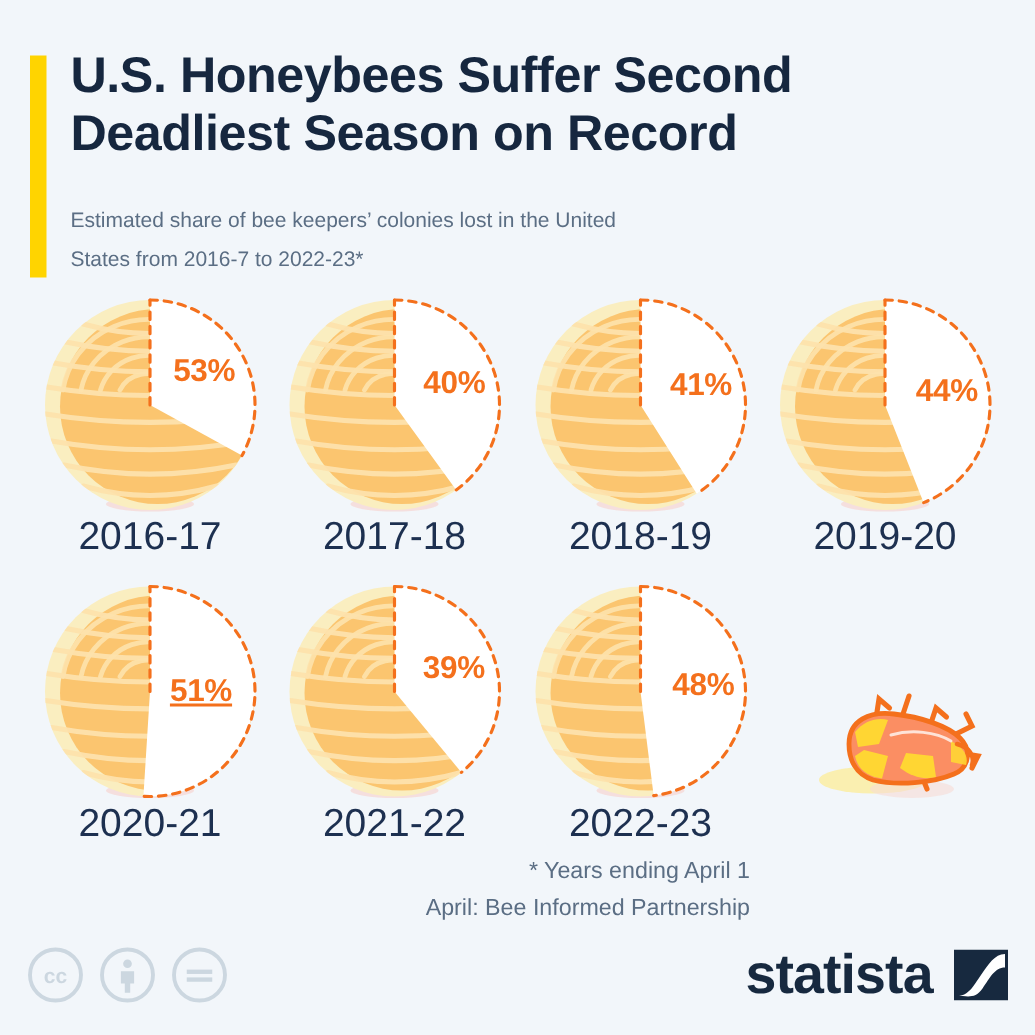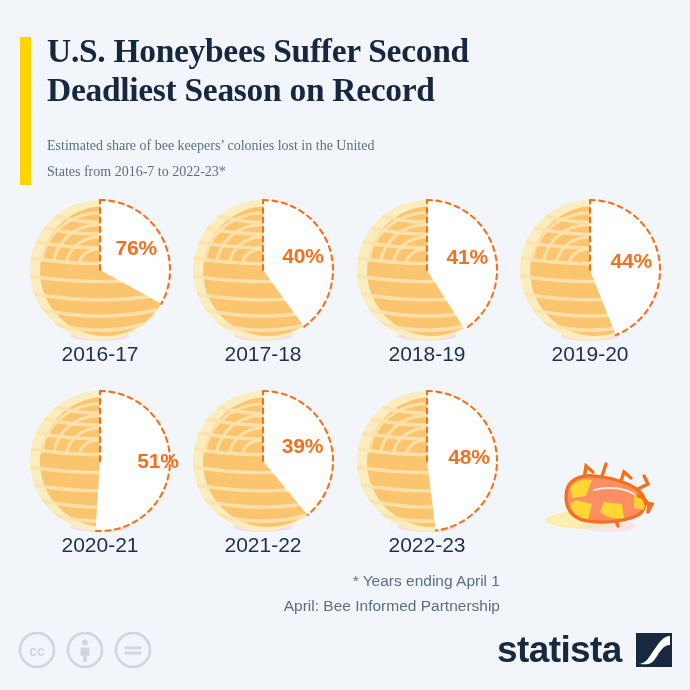--- a/index.html
+++ b/index.html
@@ -21,21 +21,20 @@
     height: 690px;
     background: #f2f6fa;
   }
 
   
   .header {
     position: absolute;
     left: 0; top: 0;
     width: 690px;
     height: 196px;
-    font-family: Liberation Serif, serif;
   }
   .accent-bar {
     position: absolute;
     left: 20px;
     top: 37px;
     width: 11px;
     height: 148px;
     background: #ffd400;
   }
   .title {
@@ -97,21 +96,21 @@
     white-space: nowrap;
     z-index: 5;
     text-align: center;
   }
   .year-label {
     position: absolute;
     left: 0;
     top: 146px;
     width: 164px;
     text-align: center;
-    font-size: 21px;
+    font-size: 26px;
     color: #1d3050;
     white-space: nowrap;
   }
 
   
   .dead-bee {
     position: absolute;
     left: 536px;
     top: 446px;
     width: 130px;
@@ -214,21 +213,21 @@
               <path d="M 62 64 A 20 19 0 0 1 93 57.6" fill="none" stroke="#fde2ac" stroke-width="3.2" stroke-linecap="round" opacity="0.9"></path>
               <path d="M 49 64 A 33 31.349999999999998 0 0 1 100.15 46.94" fill="none" stroke="#fde2ac" stroke-width="3.2" stroke-linecap="round" opacity="0.9"></path>
               <path d="M 36 64 A 46 43.699999999999996 0 0 1 107.3 36.28" fill="none" stroke="#fde2ac" stroke-width="3.2" stroke-linecap="round" opacity="0.9"></path>
               <path d="M 24 64 A 58 55.099999999999994 0 0 1 113.9 26.440000000000005" fill="none" stroke="#fde2ac" stroke-width="3.2" stroke-linecap="round" opacity="0.9"></path>
             </g>
         <path d="M 82 74 L 82 4 A 70 70 0 0 1 143.34146760307044 107.72275718712008 Z" fill="#ffffff"></path>
         <path d="M 82 4 A 70 70 0 0 1 143.34146760307044 107.72275718712008" fill="none" stroke="#f4701c" stroke-width="2.1" stroke-dasharray="5 4.5" stroke-linecap="round"></path>
         <line x1="82" y1="74" x2="82" y2="4" stroke="#f4701c" stroke-width="2.1" stroke-dasharray="5 4.5" stroke-linecap="round"></line>
       </svg>
         </div>
-        <div class="pct-label" style="left:84.15116513416564px; top:39.62026053848441px; width:68px;">76%</div>
+        <div class="pct-label" style="left:84.15116513416564px; top:39.62026053848441px; width:68px;">53%</div>
         <div class="year-label">2016-17</div>
       </div>
       <div class="chart-cell" style="left: 181px; top: 0px;">
         <div class="pie-wrap">
       <svg width="164" height="148" viewBox="0 0 164 148">
         <defs>
           <clipPath id="clip-c1">
                 <circle cx="82" cy="74" r="70"></circle>
               </clipPath>
         </defs>
@@ -346,21 +345,21 @@
               <path d="M 62 64 A 20 19 0 0 1 93 57.6" fill="none" stroke="#fde2ac" stroke-width="3.2" stroke-linecap="round" opacity="0.9"></path>
               <path d="M 49 64 A 33 31.349999999999998 0 0 1 100.15 46.94" fill="none" stroke="#fde2ac" stroke-width="3.2" stroke-linecap="round" opacity="0.9"></path>
               <path d="M 36 64 A 46 43.699999999999996 0 0 1 107.3 36.28" fill="none" stroke="#fde2ac" stroke-width="3.2" stroke-linecap="round" opacity="0.9"></path>
               <path d="M 24 64 A 58 55.099999999999994 0 0 1 113.9 26.440000000000005" fill="none" stroke="#fde2ac" stroke-width="3.2" stroke-linecap="round" opacity="0.9"></path>
             </g>
         <path d="M 82 74 L 82 4 A 70 70 0 1 1 77.60466363294807 143.86187098997902 Z" fill="#ffffff"></path>
         <path d="M 82 4 A 70 70 0 1 1 77.60466363294807 143.86187098997902" fill="none" stroke="#f4701c" stroke-width="2.1" stroke-dasharray="5 4.5" stroke-linecap="round"></path>
         <line x1="82" y1="74" x2="82" y2="4" stroke="#f4701c" stroke-width="2.1" stroke-dasharray="5 4.5" stroke-linecap="round"></line>
       </svg>
         </div>
-        <div class="pct-label" style="left:106px; top:62.31925188128139px; width:68px;">51%</div>
+        <div class="pct-label" style="left:82px; top:62.31925188128139px; width:68px;text-decoration:underline;">51%</div>
         <div class="year-label">2020-21</div>
       </div>
       <div class="chart-cell" style="left: 181px; top: 191px;">
         <div class="pie-wrap">
       <svg width="164" height="148" viewBox="0 0 164 148">
         <defs>
           <clipPath id="clip-c5">
                 <circle cx="82" cy="74" r="70"></circle>
               </clipPath>
         </defs>

